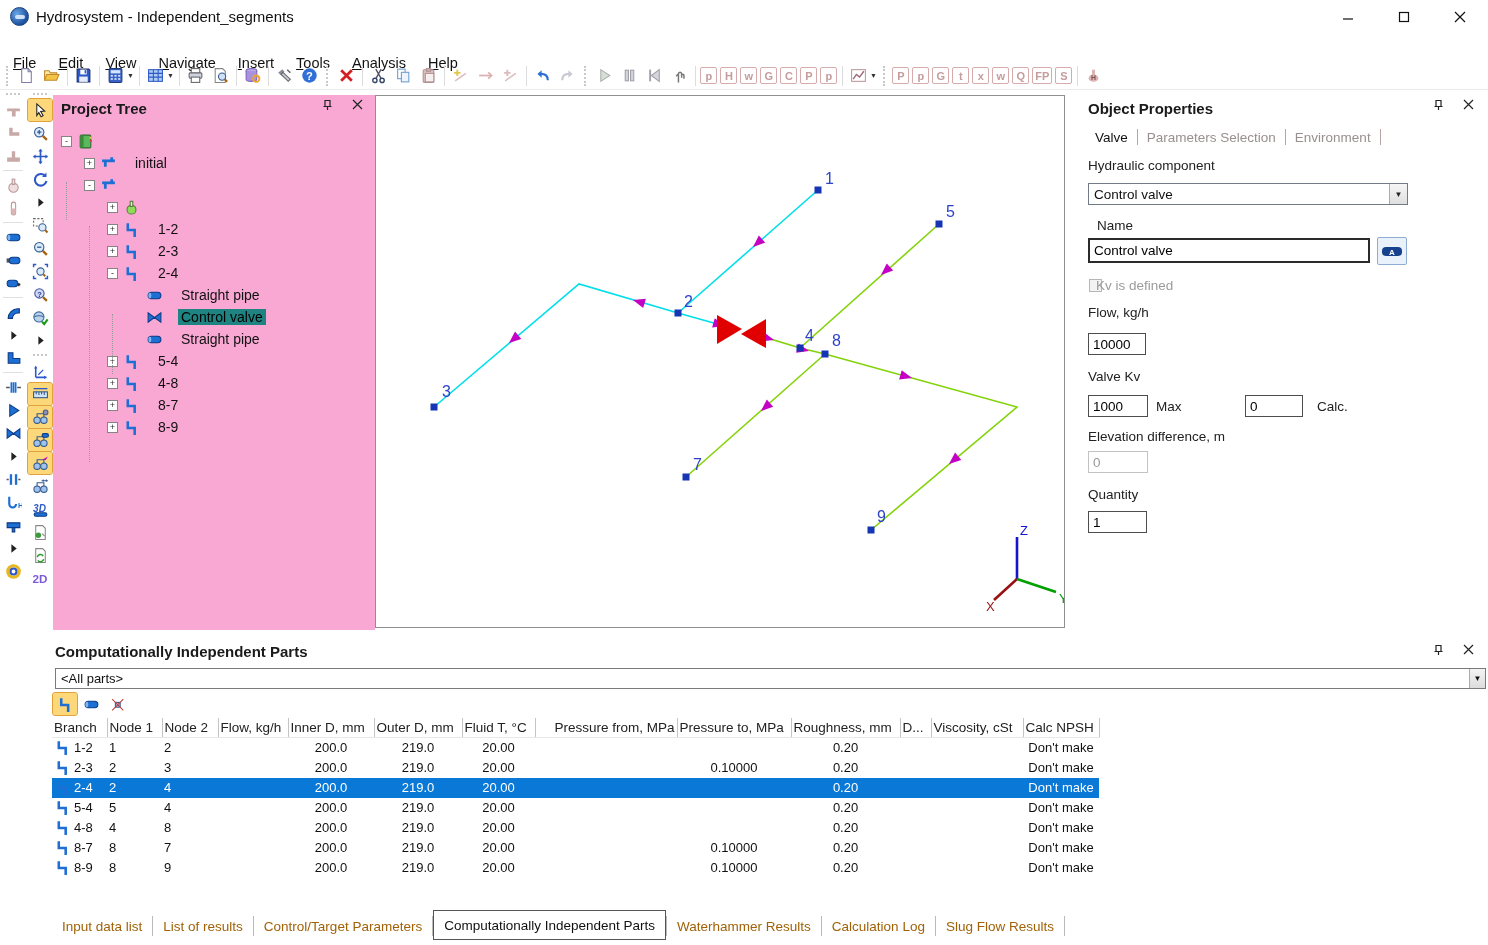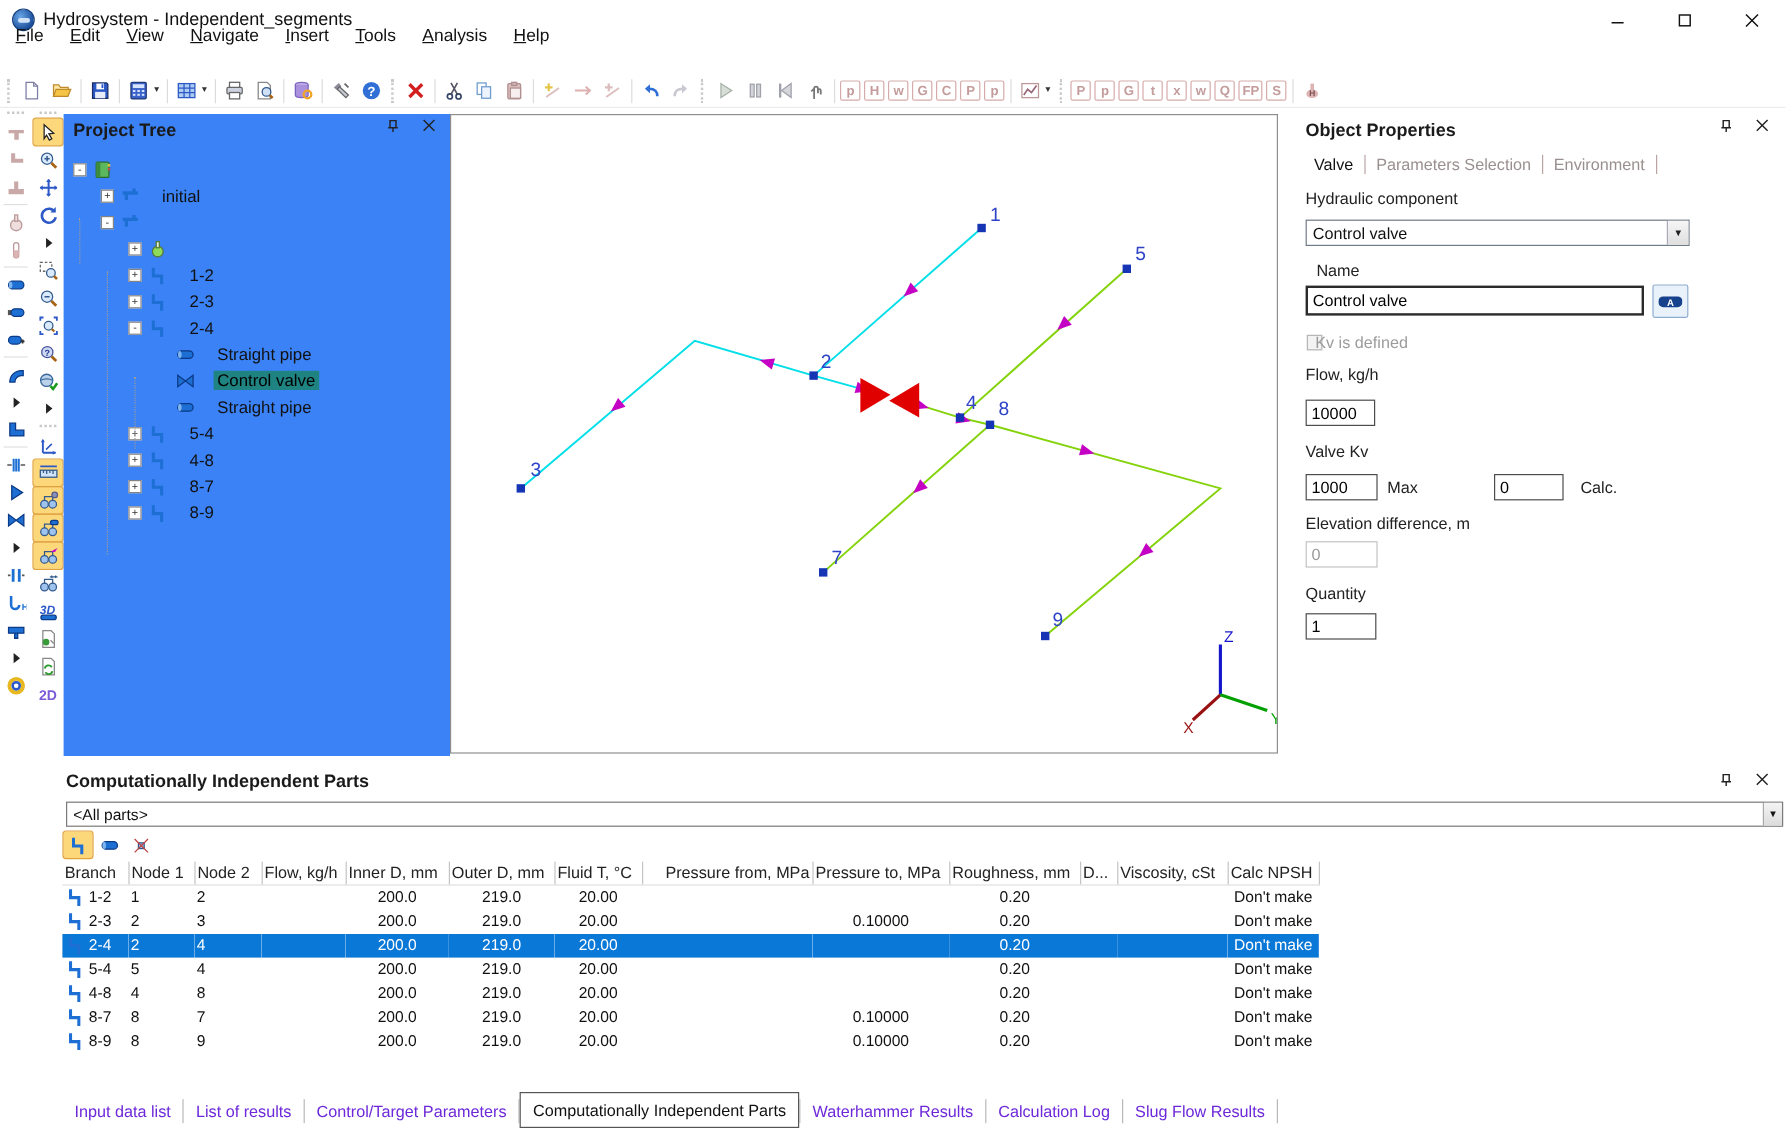--- a/index.html
+++ b/index.html
@@ -12,21 +12,21 @@
   .logo { position:absolute; left:10px; top:7px; width:19px; height:19px; border-radius:50%;
           background:radial-gradient(circle at 35% 35%, #6aa8e8, #1d4f9c 70%); border:1px solid #16407e; }
   .logo:after{ content:""; position:absolute; left:4px; top:7px; width:10px; height:4px; background:#cfe2f8; border-radius:2px;}
   .title-text { position:absolute; left:36px; top:0; height:33px; line-height:33px; font-size:15px; }
   .winbtns { position:absolute; right:0; top:0; height:33px; display:flex; }
   .winbtn { width:56px; height:33px; display:flex; align-items:center; justify-content:center;
             font-size:14px; color:#111; }
   .winbtn svg { display:block; }
 
   
-  .menubar { position:absolute; left:0; top:16px; width:1488px; height:29px; display:flex; padding-left:2px; }
+  .menubar { position:absolute; left:0; top:49px; width:1488px; height:29px; display:flex; padding-left:2px; }
   .mi { padding:0 11px; font-size:14.5px; height:29px; line-height:29px; }
   .mi u { text-decoration:underline; }
 
   
   .toolbar { position:absolute; left:0; top:62px; width:1488px; height:28px; display:flex; align-items:center;
              padding-left:2px; border-bottom:1px solid #ececec; }
   .ti { width:23px; height:23px; display:flex; align-items:center; justify-content:center; margin:0 1px; position:relative; }
   .tsep { width:1px; height:20px; background:#dcdcdc; margin:0 3px; }
   .tgrip { width:4px; height:20px; border-left:2px dotted #c9c9c9; margin:0 4px; }
   .tdd { font-size:7px; color:#333; margin:0 2px 0 -1px; }
@@ -41,21 +41,21 @@
   .si.hl { background:#fcd87a; outline:1px solid #e2a23a; }
   .shr { width:20px; height:1px; background:#e0e0e0; margin:3px auto; }
   .sgrip { width:14px; border-top:2px dotted #c9c9c9; margin:3px auto 4px auto; }
 
   
   .panel-head { font-weight:bold; font-size:15px; color:#1a1a1a; position:relative; }
   .phicons { position:absolute; top:1px; display:flex; gap:14px; }
   .phicon { width:16px; height:16px; display:flex; align-items:center; justify-content:center; font-size:13px; color:#222; }
 
   
-  .tree-panel { position:absolute; left:53px; top:95px; width:322px; height:535px; background:#3b82f6; }
+  .tree-panel { position:absolute; left:53px; top:95px; width:322px; height:535px; background:#f9a8d4; }
   .tree-panel .panel-head { padding:5px 8px 4px 8px; }
   .tree-body { position:absolute; left:0; top:35px; right:0; bottom:0; }
   .trow { height:22px; display:flex; align-items:center; font-size:14px; position:relative; }
   .texp { width:11px; height:11px; border:1px solid #848484; background:#fff; font-size:9px; line-height:9px;
           text-align:center; margin-right:5px; flex:none; color:#333; }
   .ticon { width:20px; height:16px; flex:none; display:flex; align-items:center; }
   .tlabel { padding:0 3px; white-space:nowrap;margin-left:12px; }
   .tlabel.sel { background:#1f8382; color:#000; }
   .tguide { position:absolute; border-left:1px dotted #9a9a9a; width:0; }
 
@@ -95,21 +95,21 @@
   .btable { position:absolute; left:0; top:78px; border-collapse:collapse; table-layout:fixed; font-size:13px; }
   .btable th { font-weight:normal; color:#222; font-size:13.5px; text-align:left; padding:2px 2px;
                border-right:1px solid #c4c4c4; border-bottom:1px solid #e8e8e8; white-space:nowrap; overflow:hidden; }
   .btable td { padding:1px 2px; height:20px; white-space:nowrap; overflow:hidden; }
   .btable td.num { text-align:center; }
   .btable tr.sel td { background:#0a78d7; color:#fff; }
   .brcell { display:flex; align-items:center; gap:3px; }
 
   
   .btabs { position:absolute; left:52px; top:910px; display:flex; align-items:flex-end; height:30px; font-size:13.5px; }
-  .btab { padding:4px 10px; color:#6d28d9; height:26px; line-height:18px; }
+  .btab { padding:4px 10px; color:#a16207; height:26px; line-height:18px; }
   .btab.active { color:#111; border:1px solid #555; background:#fff; height:30px; line-height:22px; }
   .btabsep { width:1px; height:20px; background:#b9b9b9; margin-bottom:4px; }
 </style>
 </head>
 <body>
 
 <div class="titlebar">
   <div class="logo"></div>
   <div class="title-text">Hydrosystem - Independent_segments</div>
   <div class="winbtns">

